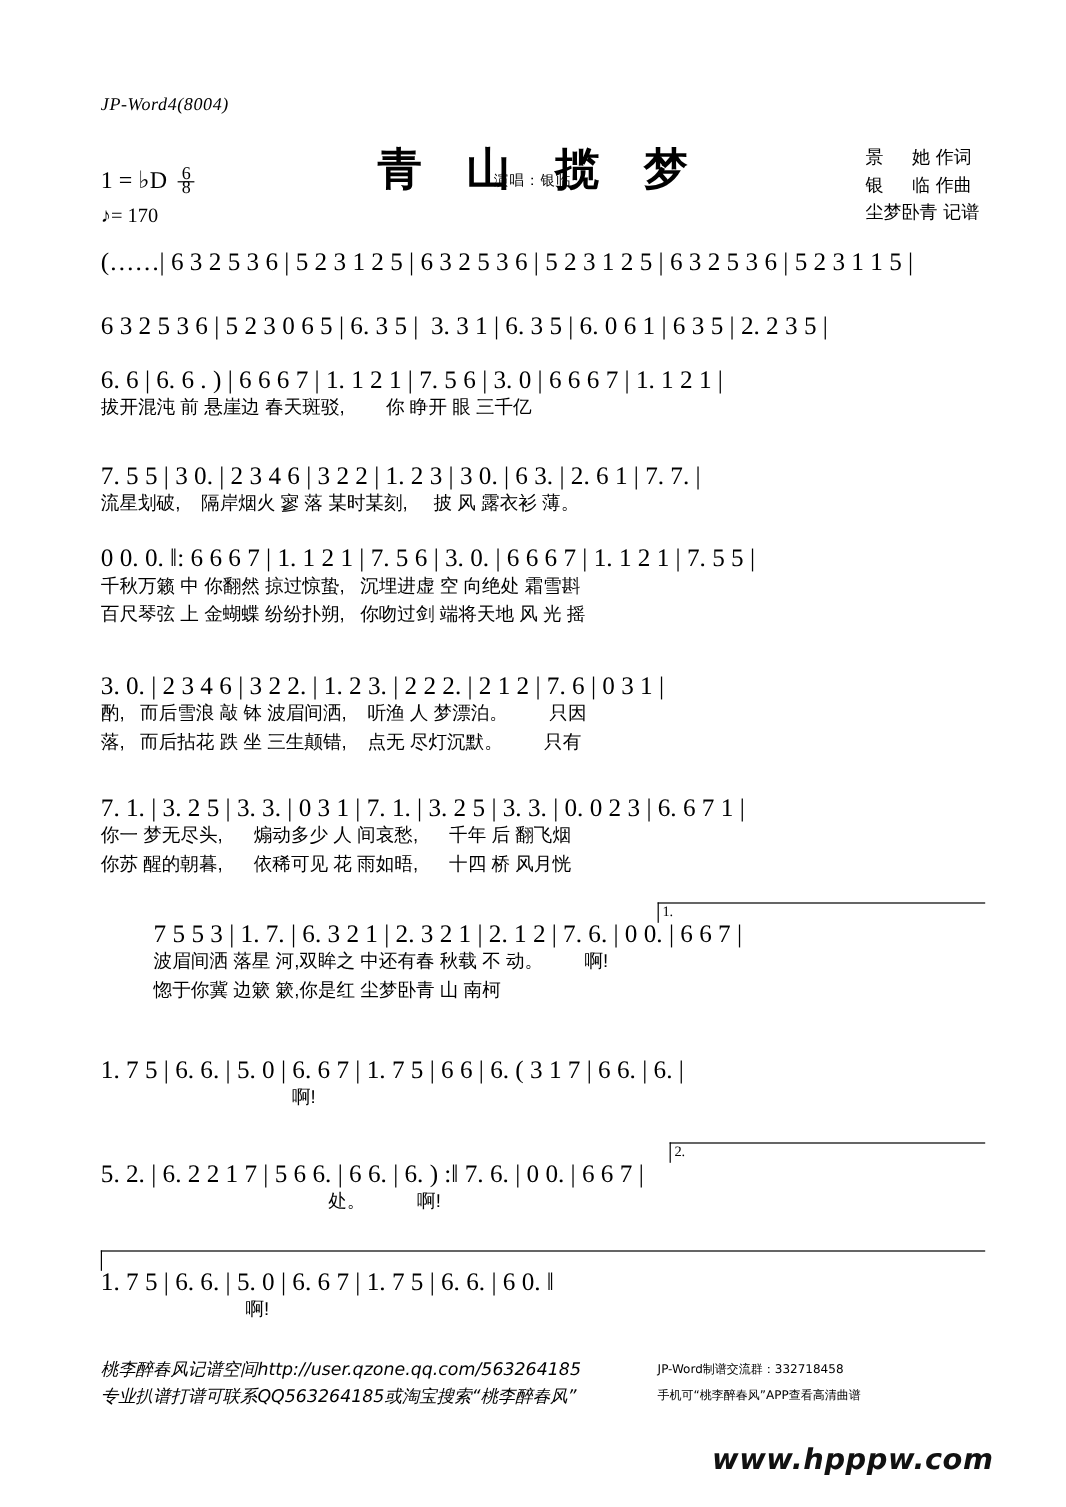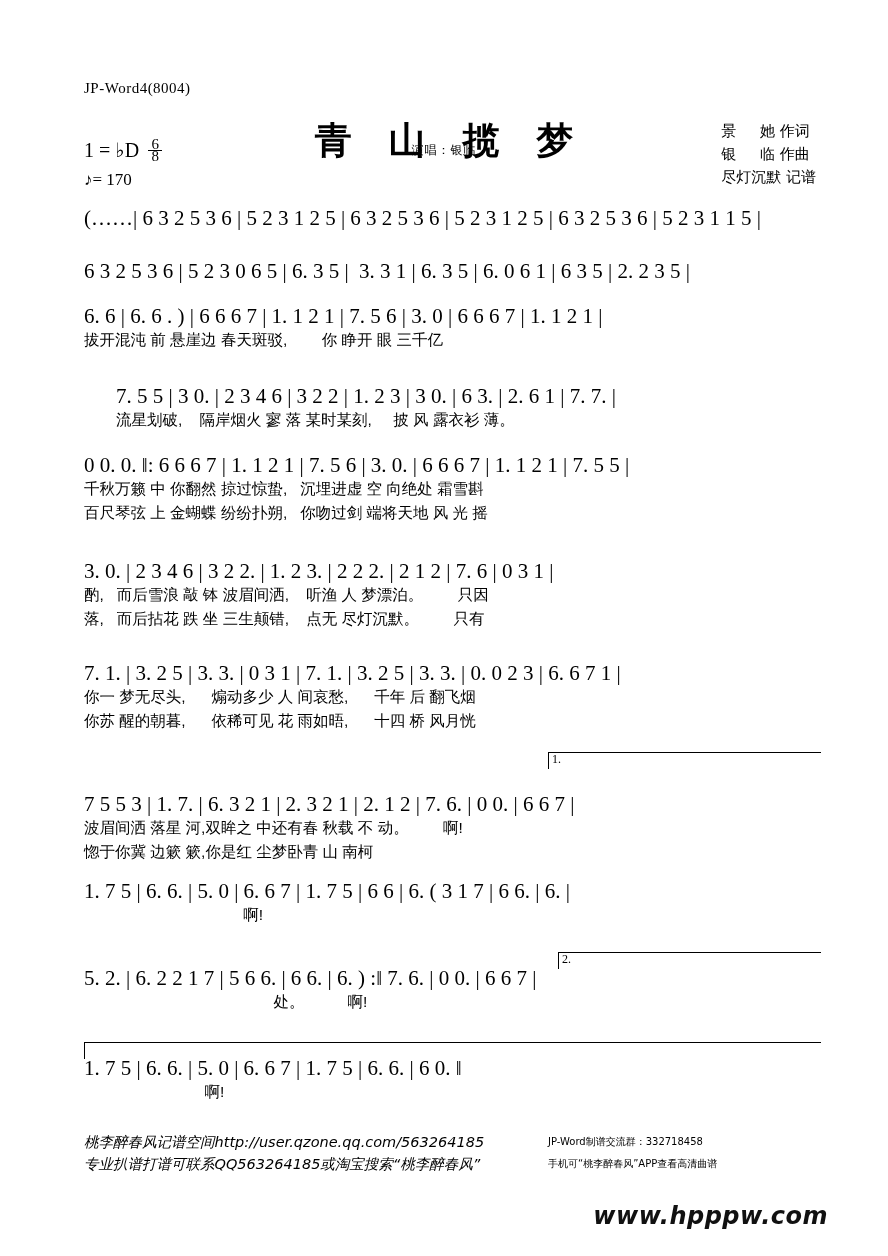--- a/index.html
+++ b/index.html
@@ -12,21 +12,21 @@
     overflow:hidden;
   }
   .sheet{
     position:absolute;
     left:0;top:0;width:888px;height:1256px;
   }
   
   .code{
     position:absolute;left:84px;top:80px;
     font-family:"Liberation Serif", serif;
-    font-size:15px;letter-spacing:.5px;
+    font-style:italic;font-size:15px;letter-spacing:.5px;
   }
   .title{
     position:absolute;left:0;top:80px;width:888px;
     text-align:center;
     font-family:"DejaVu Sans", sans-serif;
     font-weight:bold;font-size:37px;letter-spacing:12px;
     text-indent:12px;
     margin-top:36px;
   }
   .singer{
@@ -108,21 +108,21 @@
 
   <div class="code">JP-Word4(8004)</div>
 
   <div class="title">青 山 揽 梦</div>
 
   <div class="singer">演唱：银临</div>
 
   <div class="credits">
     <div>景     她 作词</div>
     <div>银     临 作曲</div>
-    <div>尽灯沉默 记谱</div>
+    <div>尘梦卧青 记谱</div>
   </div>
 
   <div class="keysig">
     <span>1 = ♭D</span>
     <span class="frac">
       <b>6</b>
       <span class="bar"></span>
       <b>8</b>
     </span>
   </div>
@@ -135,21 +135,21 @@
 
   <div class="row" style="top:258px;">
     <div class="notes">6 3 2 5 3 6 | 5 2 3 0 6 5 | 6. 3 5 |  3. 3 1 | 6. 3 5 | 6. 0 6 1 | 6 3 5 | 2. 2 3 5 |</div>
   </div>
 
   <div class="row" style="top:303px;">
     <div class="notes">6. 6 | 6. 6 . ) | 6 6 6 7 | 1. 1 2 1 | 7. 5 6 | 3. 0 | 6 6 6 7 | 1. 1 2 1 |</div>
     <div class="lyric">拔开混沌 前 悬崖边 春天斑驳,        你 睁开 眼 三千亿</div>
   </div>
 
-  <div class="row" style="top:383px;margin-left:32px;">
+  <div class="row" style="top:383px;">
     <div class="notes">7. 5 5 | 3 0. | 2 3 4 6 | 3 2 2 | 1. 2 3 | 3 0. | 6 3. | 2. 6 1 | 7. 7. |</div>
     <div class="lyric">流星划破,    隔岸烟火 寥 落 某时某刻,     披 风 露衣衫 薄。</div>
   </div>
 
   <div class="row" style="top:452px;">
     <div class="notes">0 0. 0. ‖: 6 6 6 7 | 1. 1 2 1 | 7. 5 6 | 3. 0. | 6 6 6 7 | 1. 1 2 1 | 7. 5 5 |</div>
     <div class="lyric">千秋万籁 中 你翻然 掠过惊蛰,   沉埋进虚 空 向绝处 霜雪斟</div>
     <div class="lyric lyric2">百尺琴弦 上 金蝴蝶 纷纷扑朔,   你吻过剑 端将天地 风 光 摇</div>
   </div>
 
@@ -158,21 +158,21 @@
     <div class="lyric">酌,   而后雪浪 敲 钵 波眉间洒,    听渔 人 梦漂泊。        只因</div>
     <div class="lyric lyric2">落,   而后拈花 跌 坐 三生颠错,    点无 尽灯沉默。        只有</div>
   </div>
 
   <div class="row" style="top:660px;">
     <div class="notes">7. 1. | 3. 2 5 | 3. 3. | 0 3 1 | 7. 1. | 3. 2 5 | 3. 3. | 0. 0 2 3 | 6. 6 7 1 |</div>
     <div class="lyric">你一 梦无尽头,      煽动多少 人 间哀愁,      千年 后 翻飞烟</div>
     <div class="lyric lyric2">你苏 醒的朝暮,      依稀可见 花 雨如晤,      十四 桥 风月恍</div>
   </div>
 
-  <div class="row" style="top:791px;">
+  <div class="row" style="top:765px;margin-left:44px;">
     <div class="notes">7 5 5 3 | 1. 7. | 6. 3 2 1 | 2. 3 2 1 | 2. 1 2 | 7. 6. | 0 0. | 6 6 7 |</div>
     <div class="lyric">波眉间洒 落星 河,双眸之 中还有春 秋载 不 动。        啊!</div>
     <div class="lyric lyric2">惚于你冀 边簌 簌,你是红 尘梦卧青 山 南柯</div>
   </div>
 
   <div class="row" style="top:878px;">
     <div class="notes">1. 7 5 | 6. 6. | 5. 0 | 6. 6 7 | 1. 7 5 | 6 6 | 6. ( 3 1 7 | 6 6. | 6. |</div>
     <div class="lyric">                                     啊!</div>
   </div>
 

